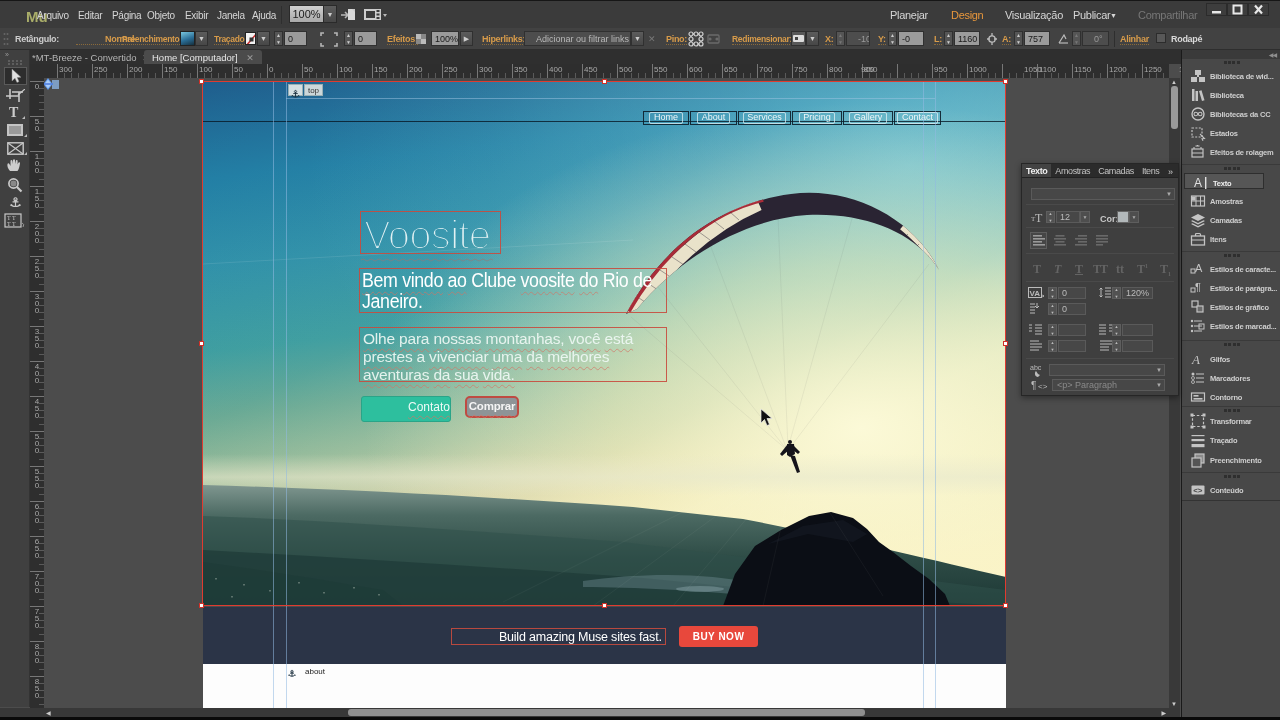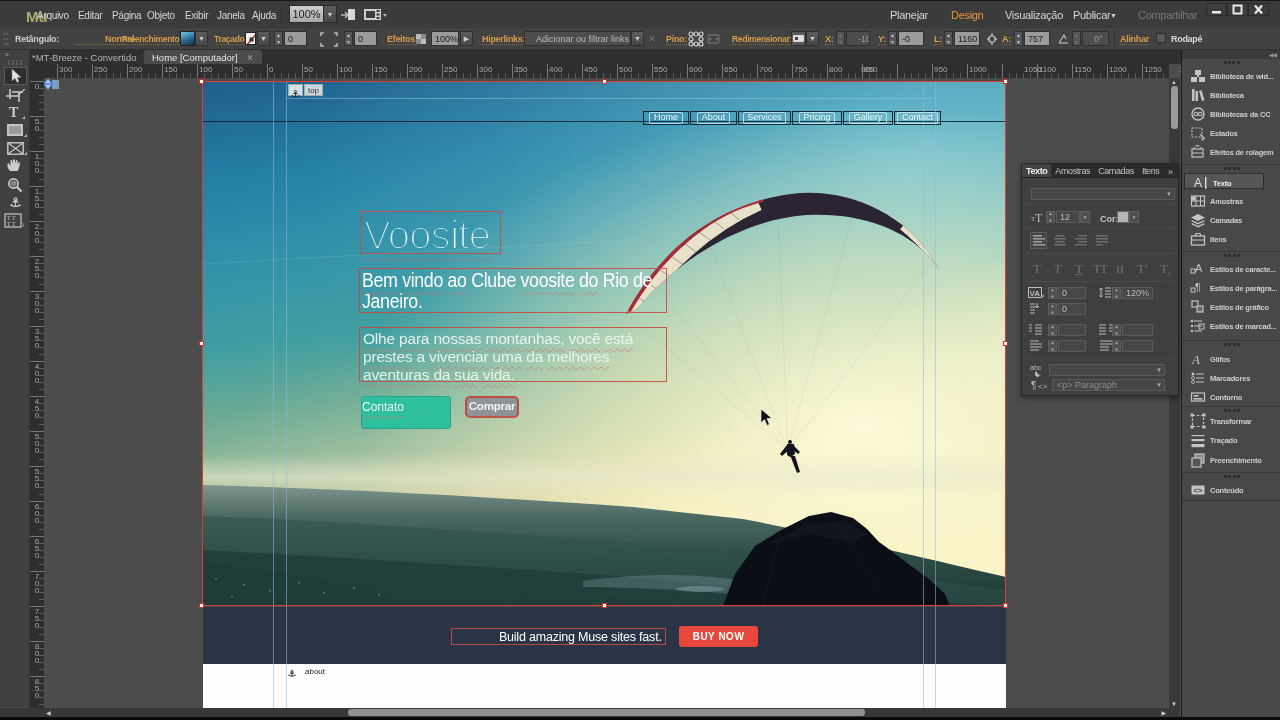--- a/index.html
+++ b/index.html
@@ -93,22 +93,22 @@
 #navcells { position:absolute; left:408px; top:29px; height:13.5px; display:flex; }
 .navc { border:1px solid rgba(12,30,42,0.9); display:flex; margin-left:1px;
   align-items:center; justify-content:center; }
 .navc:first-child { margin-left:0; }
 .navc span { font-size:9px; color:#eef6f8; border:1px solid rgba(235,245,248,0.7);
   border-radius:2px; padding:0.5px 3.5px; line-height:9.5px; white-space:nowrap; }
 #bemtxt { position:absolute; left:159px; top:188px; width:330px; font-size:20px; line-height:20.5px;
   color:#fff; letter-spacing:-0.4px; transform:scaleX(0.89); transform-origin:0 0; }
 #paratxt { position:absolute; left:160px; top:248px; width:308px; font-size:15.5px; line-height:18px;
   color:rgba(238,247,243,0.93); letter-spacing:-0.2px; font-weight:400; }
-#contato { position:absolute; left:158px; top:314px; width:90px; height:33px; background:#2dbf9e;
-  border:1px solid #2aa488; border-radius:3px; color:#eefaf6; font-size:12px; text-align:left;
+#contato { position:absolute; left:158px; top:314px; width:90px; height:26px; background:#2dbf9e;
+  border:1px solid #2aa488; border-radius:3px; color:#eefaf6; font-size:12px; text-align:right;
   line-height:20px; }
 #comprar { position:absolute; left:262px; top:314px; width:54px; height:22px; background:#8e9497;
   border:2px solid #bf4b42; border-radius:5px; color:#f4f4f4; font-size:11.5px; font-weight:bold;
   text-align:center; line-height:17px; letter-spacing:-0.2px; }
 .anchorlbl { position:absolute; font-size:8px; color:#222; }
 #buildtxt { position:absolute; left:248px; top:546px; width:215px; height:17px;
   border:1px solid rgba(200,75,62,0.9); color:#fff; font-size:12.5px; text-align:right;
   line-height:16px; letter-spacing:-0.2px; }
 #buynow { position:absolute; left:476px; top:544px; width:79px; height:21px; background:#e8483c;
   border-radius:3px; color:#fff; font-size:10px; font-weight:bold; letter-spacing:0.5px;

